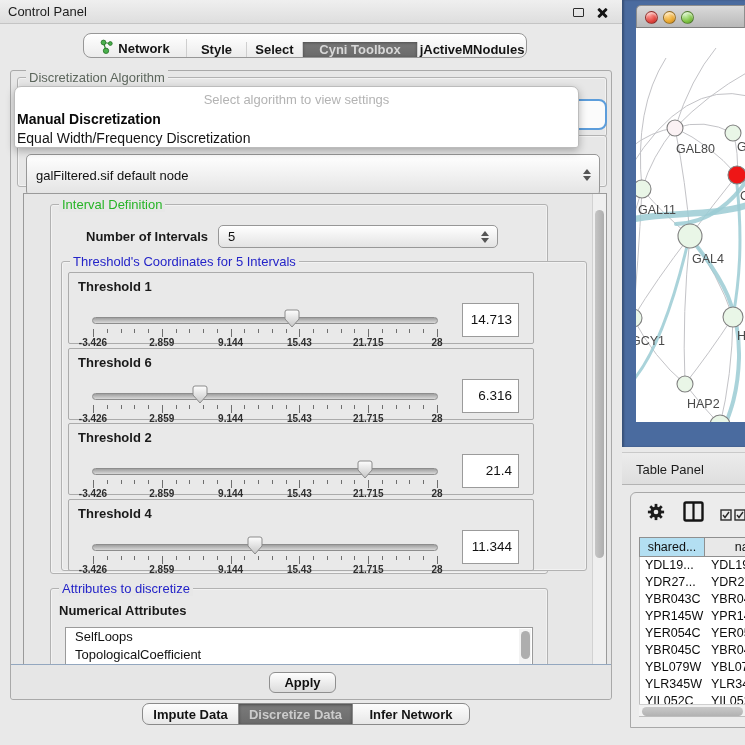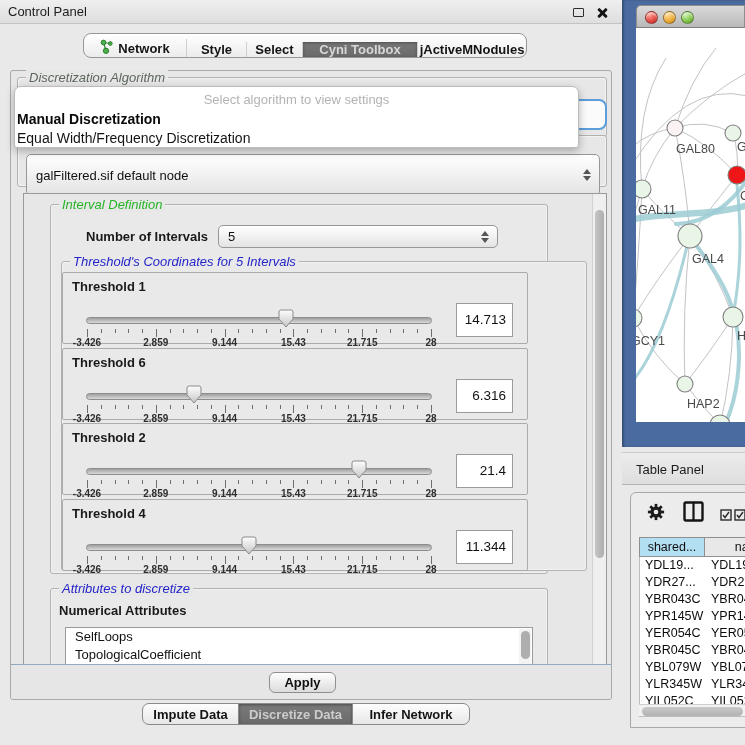--- a/index.html
+++ b/index.html
@@ -31,21 +31,21 @@
   .tab-seg.sel { background:linear-gradient(#787878,#6a6a6a); color:#d8d8d8;
     box-shadow:inset 0 1px 3px rgba(0,0,0,.35); }
 
   
   .cp-outer { position:absolute; left:10px; top:70px; width:602px; height:630px;
     background:#e7e7e7; border:1px solid #a9a9a9; border-radius:3px; }
 
   .group { position:absolute; border:1px solid #b2b2b2; border-radius:3px;
     box-shadow:inset 0 0 0 1px #f2f2f2; }
   .group-title { position:absolute; top:-8px; left:8px; padding:0 3px; background:#e7e7e7;
-    font-size:13px;font-style:italic; }
+    font-size:13px; }
   .gt-blue  { color:#2424c8; }
   .gt-green { color:#27b427; }
   .gt-gray  { color:#5c665c; }
 
   .combo { position:absolute; background:linear-gradient(#ffffff,#e3e3e3);
     border:1px solid #979797; border-radius:5px; font-size:13px; color:#111;
     display:flex; align-items:center; padding-left:9px; }
   .combo .arrows { position:absolute; right:8px; top:50%; transform:translateY(-50%);
     display:flex; flex-direction:column; gap:2px; }
   .combo .arrows i { width:0; height:0; border-left:4px solid transparent; border-right:4px solid transparent; }
@@ -65,21 +65,21 @@
 
   
   .scrollpane { position:absolute; left:12px; top:122px; width:584px; height:473px;
     border:1px solid #9a9a9a; background:#e7e7e7; overflow:hidden; }
   .v-scrollbar { position:absolute; right:0; top:0; width:14px; height:100%;
     background:#efefef; border-left:1px solid #d2d2d2; }
   .v-thumb { position:absolute; left:2px; width:9px; border-radius:5px;
     background:linear-gradient(90deg,#c6c6c6,#adadad); }
 
   
-  .t-panel { position:absolute; left:0; width:466px; height:72px;
+  .t-panel { position:absolute; left:6px; width:466px; height:72px;
     border:1px solid #ababab; border-radius:2px; background:#e9e9e9; }
   .t-label { position:absolute; left:9px; top:6px; font-size:13px; font-weight:bold; }
   .t-track { position:absolute; left:23px; top:44px; width:346px; height:7px;
     border:1px solid #8d8d8d; border-radius:4px;
     background:linear-gradient(#9f9f9f,#d9d9d9); }
   .t-zone { position:absolute; left:24px; top:0; width:344px; height:100%; }
   .t-thumb { position:absolute; top:36px; transform:translateX(-50%); }
   .t-ticks { position:absolute; left:0; top:56px; width:100%; height:9px; }
   .t-ticks .tick { position:absolute; top:0; width:1px; height:4px; background:#6e6e6e; }
   .t-ticks .tick.major { height:8px; }

